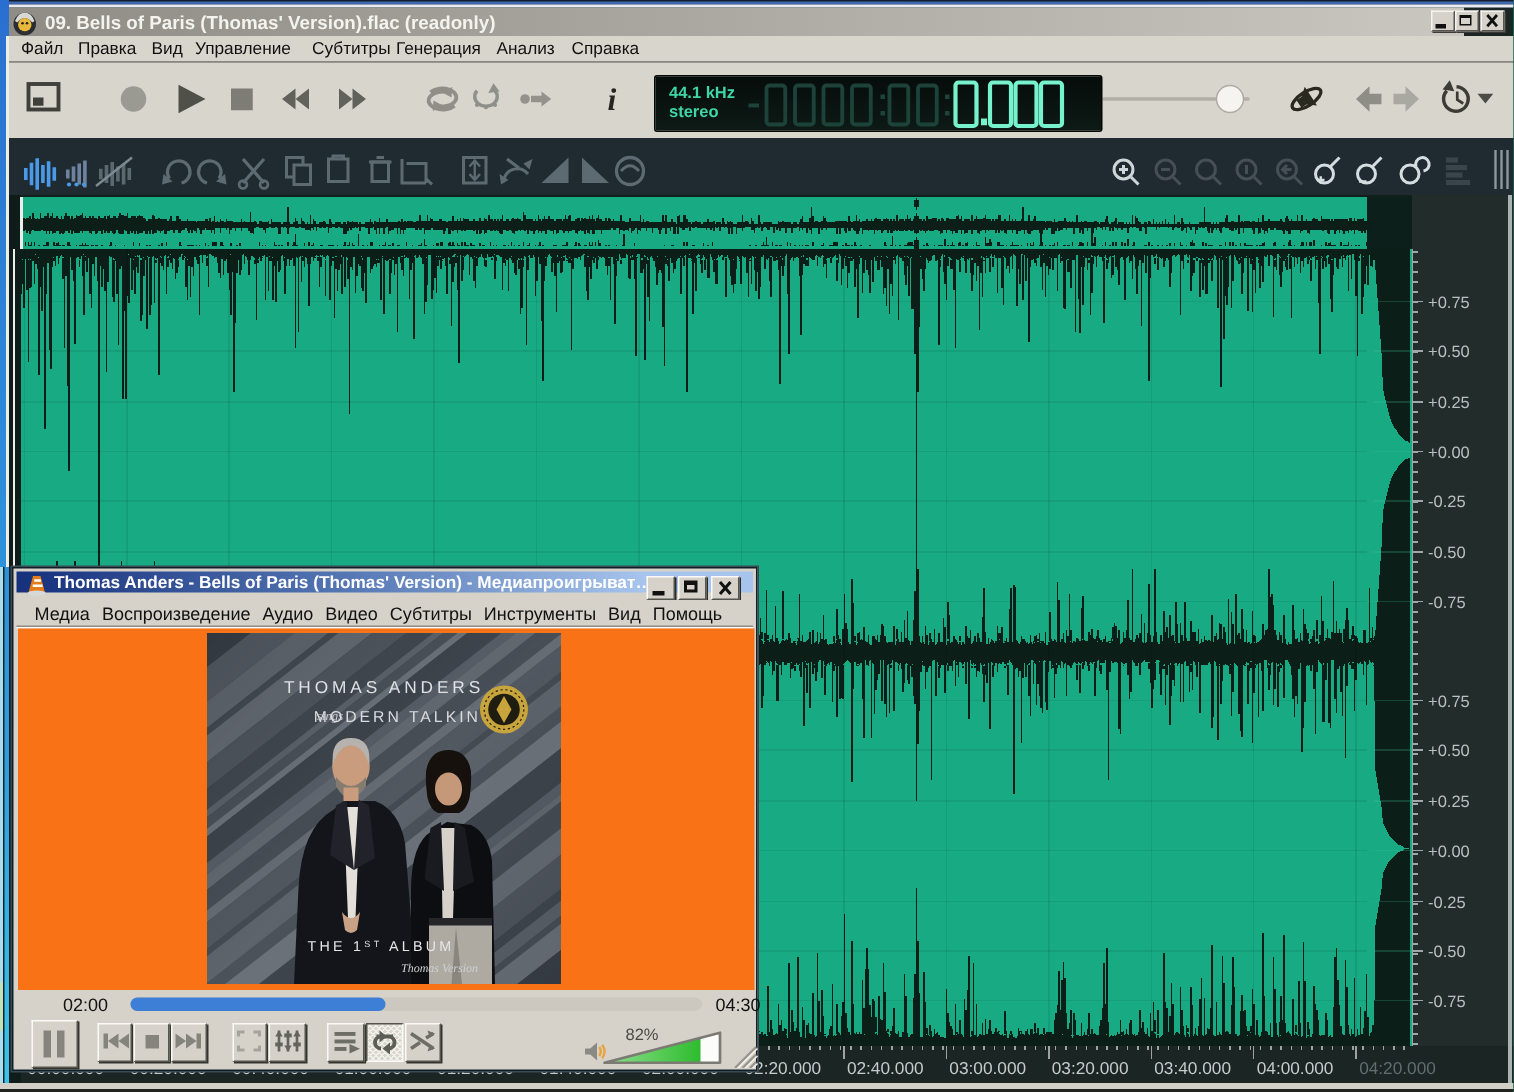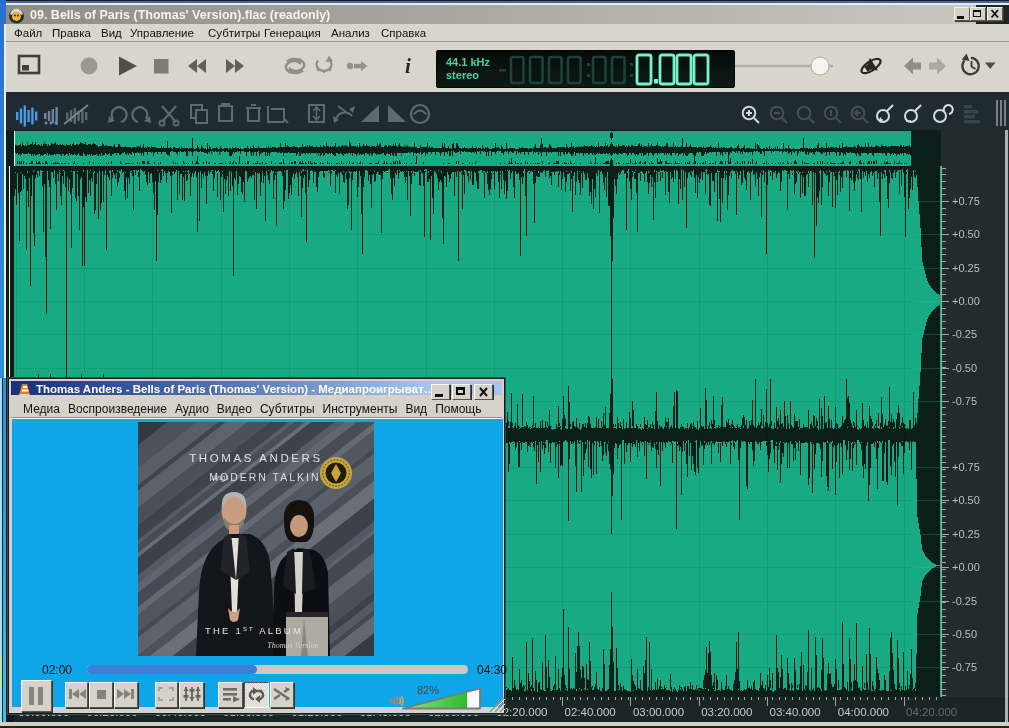--- a/index.html
+++ b/index.html
@@ -308,21 +308,21 @@
       </div>
       <div style="position:absolute;left:463px;top:3px;width:19px;height:16px;background:#d6d2ca;border-top:1.5px solid #fbfaf7;border-left:1.5px solid #fbfaf7;border-right:1.5px solid #55544f;border-bottom:1.5px solid #55544f;box-shadow:1px 1px 0 #2b2b27">
         <svg width="16" height="13" style="position:absolute;left:1px;top:1px">
           <path d="M4 2 L11 10 M11 2 L4 10" stroke="#111" stroke-width="2"></path>
         </svg>
       </div>
  </div>
  <div style="position:absolute;left:2px;top:21px;right:2px;height:17px;background:#d6d2ca;font:12px 'Liberation Sans';color:#111;padding:2px 0 0 12px;white-space:nowrap"><span style="margin-right:8px">Медиа</span><span style="margin-right:8px">Воспроизведение</span><span style="margin-right:8px">Аудио</span><span style="margin-right:8px">Видео</span><span style="margin-right:8px">Субтитры</span><span style="margin-right:8px">Инструменты</span><span style="margin-right:8px">Вид</span><span style="margin-right:8px">Помощь</span></div>
  <div style="position:absolute;left:2px;top:38px;right:2px;height:1px;background:#8e8b83"></div>
  <div style="position:absolute;left:2px;top:39px;right:2px;height:1px;background:#fdfcf9"></div>
- <div style="position:absolute;left:3px;top:40px;width:491px;height:288px;background:#0ea5e9">
+ <div style="position:absolute;left:3px;top:40px;width:491px;height:241px;background:#f97316">
       <svg width="236" height="234" viewBox="0 0 236 234" style="position:absolute;left:126px;top:3px">
 <defs>
           <clipPath id="artc">
             <rect x="0" y="0" width="236" height="234"></rect>
           </clipPath>
 <linearGradient id="shade" x1="0" y1="0" x2="1" y2="1">
 <stop offset="0" stop-color="#23272f"></stop>
             <stop offset="0.5" stop-color="#555b65"></stop>
             <stop offset="1" stop-color="#2b2f37"></stop>
           </linearGradient>

